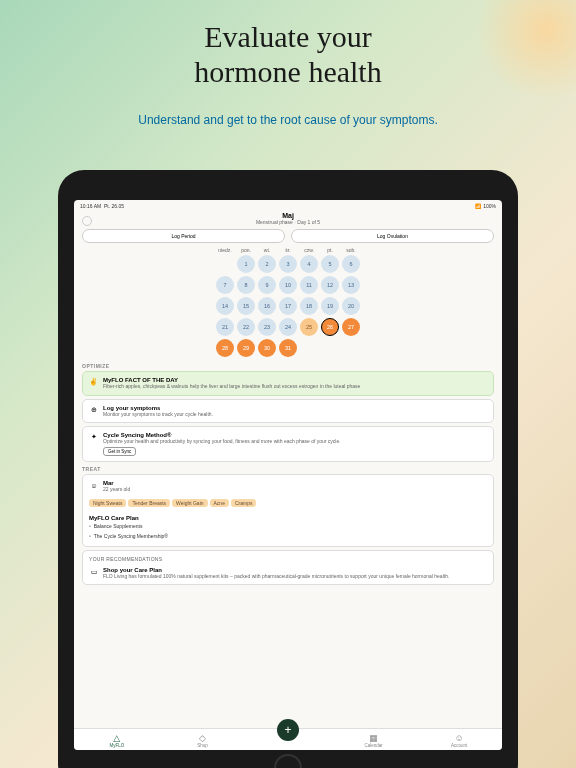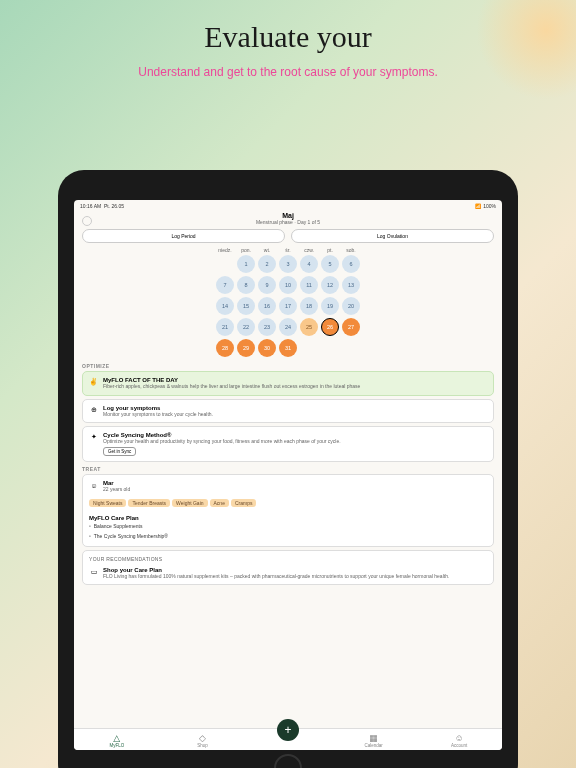--- a/index.html
+++ b/index.html
@@ -6,21 +6,21 @@
 body {
   width: 576px; height: 768px;
   font-family: -apple-system, Helvetica, Arial, sans-serif;
   background: linear-gradient(135deg, #a8d8b9 0%, #d4e8c8 30%, #f5e8d0 60%, #e8d5b0 100%);
   position: relative;
   overflow: hidden;
 }
 .blob1 { position: absolute; top: -40px; right: -40px; width: 140px; height: 140px; border-radius: 50%; background: radial-gradient(circle, #f9d8a0 0%, rgba(249,216,160,0) 70%); }
 .hero { text-align: center; padding: 20px 20px 10px; }
 .hero h1 { font-family: Liberation Serif, serif; font-size: 30px; font-weight: 400; color: #1a1a1a; line-height: 1.15; }
-.hero p { font-size: 12px; color: #ec4899; margin-top: 10px; }
+.hero p { font-size: 12px; color: #0369a1; margin-top: 24px; }
 .tablet {
   position: absolute;
   top: 170px; left: 50%;
   transform: translateX(-50%);
   width: 460px; height: 620px;
   background: #1a1a1a;
   border-radius: 26px;
   padding: 30px 16px 40px;
 }
 .homebtn { position: absolute; bottom: 8px; left: 50%; transform: translateX(-50%); width: 28px; height: 28px; border: 2px solid #333; border-radius: 50%; }
@@ -55,21 +55,21 @@
 .tab.active { color: #2a6a4a; }
 .fab { position: absolute; top: -10px; left: 50%; transform: translateX(-50%); width: 22px; height: 22px; border-radius: 50%; background: #1a3a2a; color: #fff; display: flex; align-items: center; justify-content: center; font-size: 12px; }
 </style>
 </head>
 <body>
 
 <div class="blob1"></div>
 
 <div class="hero">
   <h1>
-    <span>Evaluate your</span><br>
+    <span>Evaluate your</span><br><span>hormone health</span>
   </h1>
   <p>Understand and get to the root cause of your symptoms.</p>
 </div>
 
 <div class="tablet">
   <div class="screen">
     <div class="statusbar">
       <span><span>10:16 AM</span>&nbsp;&nbsp;<span>Pt. 26.05</span></span>
       <span>📶 <span>100%</span></span>
     </div>

